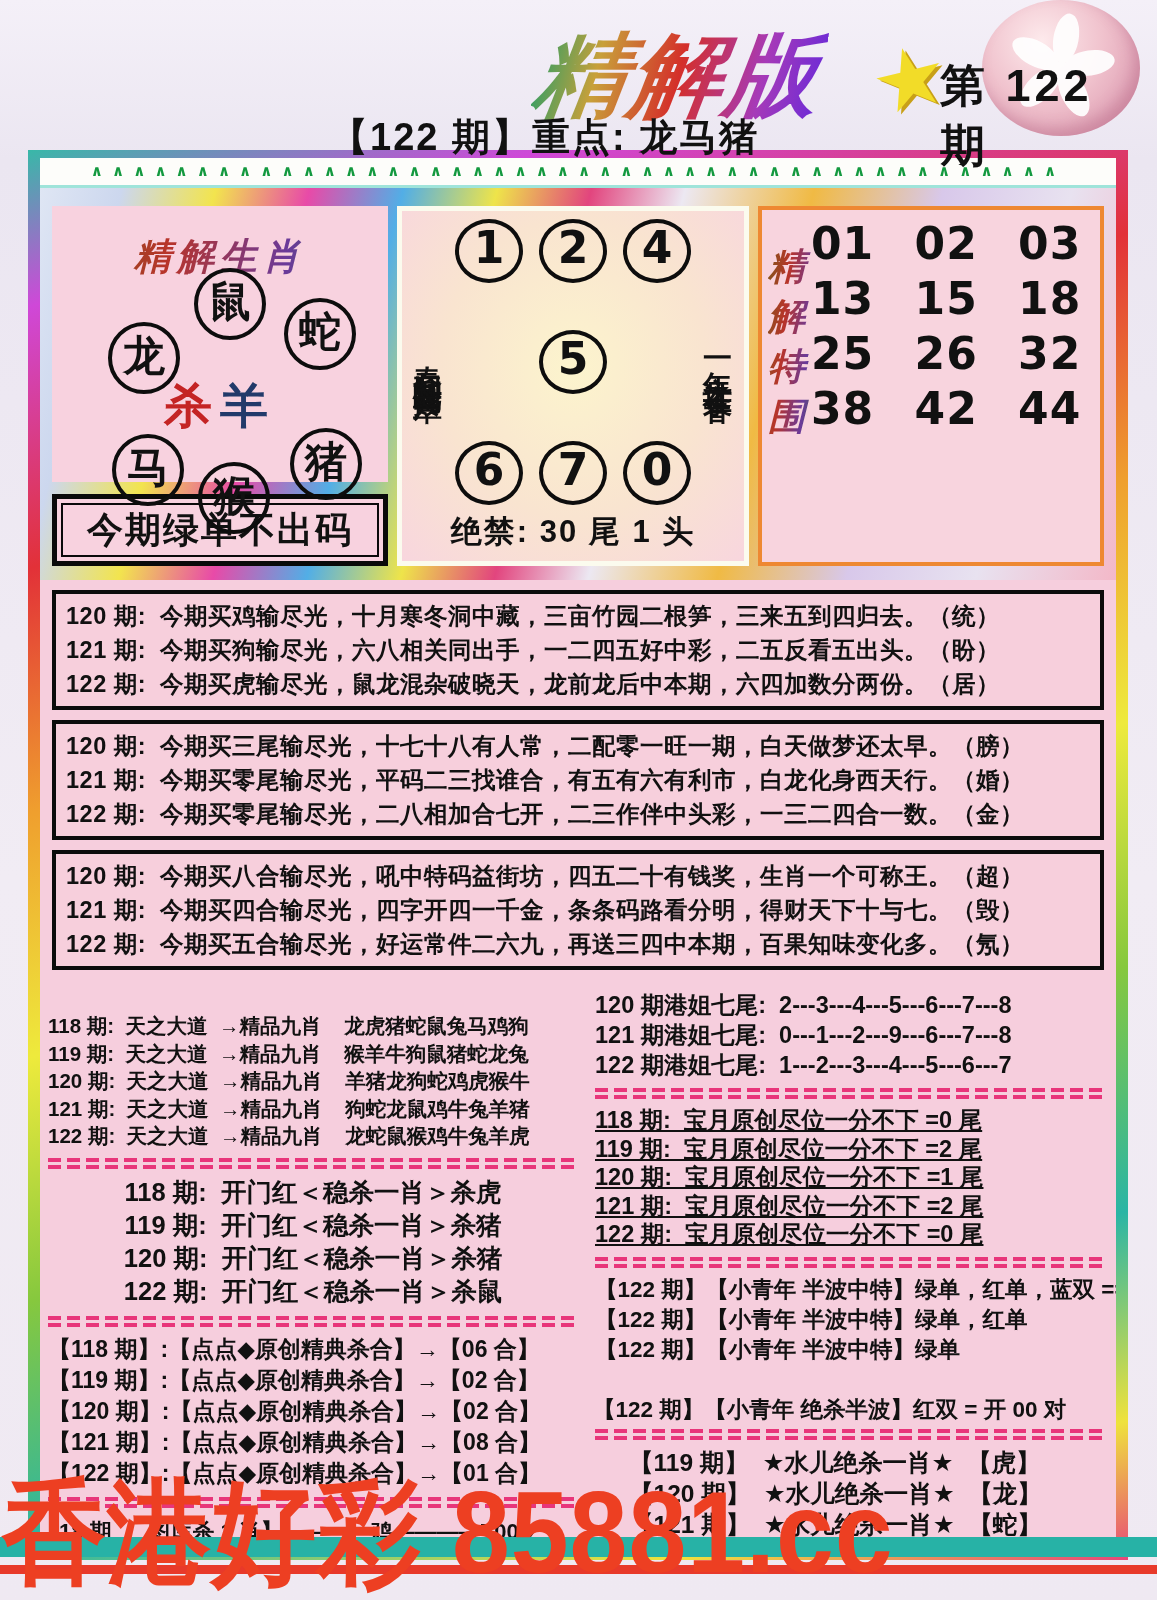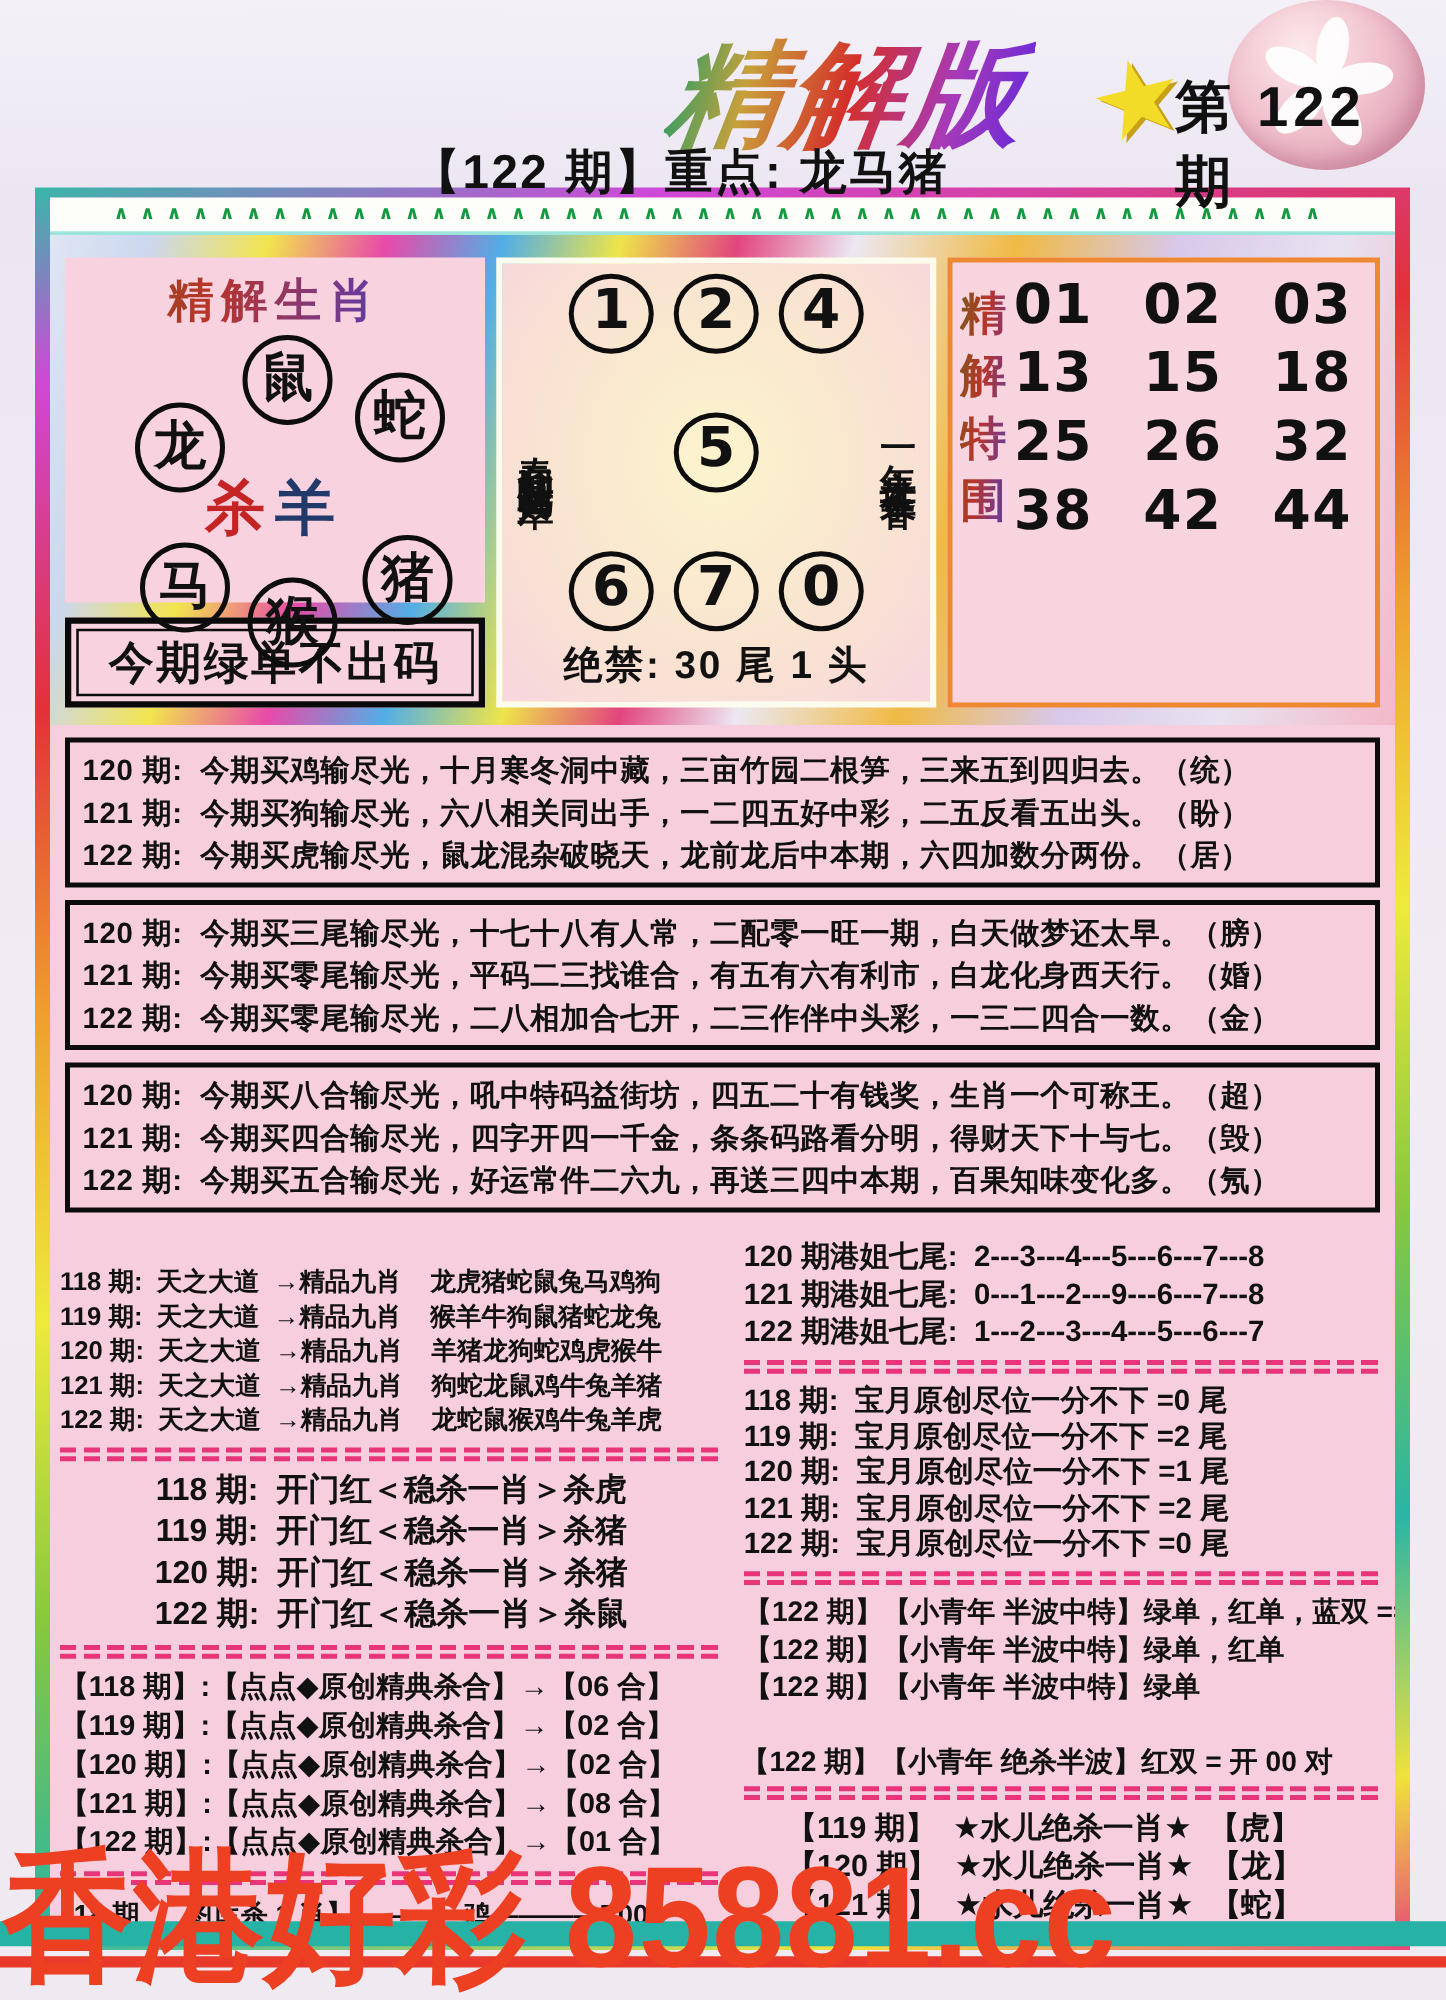--- a/index.html
+++ b/index.html
@@ -28,22 +28,22 @@
           font-size:15px;letter-spacing:9px;line-height:25px;text-align:center;
           white-space:nowrap;overflow:hidden;}
   
   .top-row{display:flex;justify-content:space-between;align-items:stretch;height:392px;
            padding:18px 12px 14px;box-sizing:border-box;
            background:linear-gradient(104deg,#dfe6f4 0%,#ccd7ee 7%,#f2e44e 15%,#e84aa8 23%,
                       #52aee6 31%,#eee44a 39%,#e2457e 47%,#ece8f2 55%,#f0ba44 66%,
                       #d8c8ea 77%,#e8e2f0 88%,#f3b8c8 100%);}
   .zwrap{width:336px;display:flex;flex-direction:column;}
   .zbox{flex:1;position:relative;background:#f8d2df;}
-  .box-title{font-size:37px;font-weight:900;letter-spacing:6px;text-align:center;
-             padding-top:10px;background:linear-gradient(95deg,#7a5a18,#b8342a 35%,#6a3a9a 70%,#3a6a3a);
+  .box-title{font-size:37px;font-style:italic;font-weight:900;letter-spacing:6px;text-align:center;
+             padding-top:26px;background:linear-gradient(95deg,#7a5a18,#b8342a 35%,#6a3a9a 70%,#3a6a3a);
              -webkit-background-clip:text;background-clip:text;color:transparent;}
   .circ{position:absolute;width:64px;height:64px;border:4px solid #0d0d0d;border-radius:50%;
         font-size:42px;line-height:60px;text-align:center;}
   .c-rat{left:142px;top:62px;} .c-snake{left:232px;top:92px;} .c-dragon{left:56px;top:116px;}
   .c-horse{left:60px;top:228px;} .c-monkey{left:146px;top:256px;} .c-pig{left:238px;top:222px;}
   .killrow{position:absolute;left:0;top:168px;width:100%;text-align:center;font-size:48px;letter-spacing:8px;}
   .kill-k{color:#c42424;} .kill-z{color:#223a6a;}
   .note{margin-top:12px;height:62px;border:5px solid #0a0a0a;outline:2px solid #0a0a0a;outline-offset:-11px;
         background:#f8d2df;display:flex;align-items:center;justify-content:center;
         font-size:36px;letter-spacing:2px;}
@@ -68,21 +68,21 @@
   .pline{font-size:23.5px;line-height:34px;white-space:pre;letter-spacing:.5px;}
   
   .cols{display:flex;margin:16px 6px 0;align-items:center;}
   .colL{width:534px;} .vsep{width:7px;background:#1fb0a4;margin:4px 3px 0;} .colR{flex:1;min-width:0;}
   .sec{padding:4px 2px;}
   .lineA{font-size:20.5px;line-height:27.5px;white-space:pre;}
   .lineB{font-size:25.5px;line-height:33px;text-align:center;white-space:pre;}
   .lineC{font-size:23px;line-height:31px;white-space:pre;}
   .lineD{font-size:22px;line-height:33.5px;white-space:pre;}
   .lineRA{font-size:23.5px;line-height:30px;white-space:pre;}
-  .lineRB{font-size:23.5px;line-height:28.5px;white-space:pre;}
+  .lineRB{font-size:23.5px;line-height:28.5px;white-space:pre;text-decoration:underline;}
   .lineRC{font-size:22.5px;line-height:30px;white-space:pre;}
   .lineRD{font-size:24.5px;line-height:31px;padding-left:34px;white-space:pre;}
   .gap26{height:26px;}
   .sep{height:12px;margin:3px 2px;
        background:repeating-linear-gradient(90deg,#e8357a 0 13px,rgba(0,0,0,0) 13px 19px) 0 1px/100% 4px no-repeat,
                   repeating-linear-gradient(90deg,#e8357a 0 13px,rgba(0,0,0,0) 13px 19px) 0 8px/100% 4px no-repeat;}
   
   .teal-bar{position:absolute;left:0;top:1537px;width:100%;height:20px;background:#27b2a6;z-index:5;}
   .red-bar{position:absolute;left:0;top:1565px;width:100%;height:9px;background:#e8392a;z-index:5;}
   .wm{position:absolute;left:2px;top:1458px;font-size:104px;font-weight:900;color:#ed3f22;

